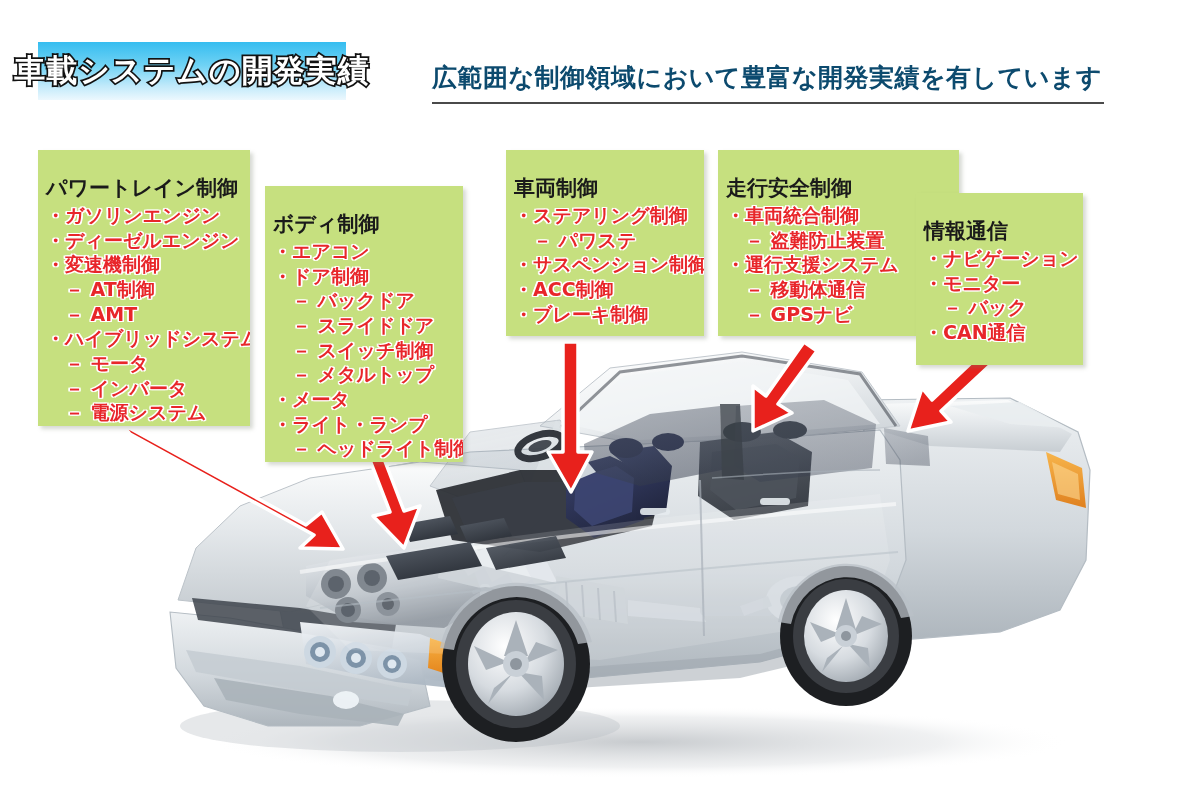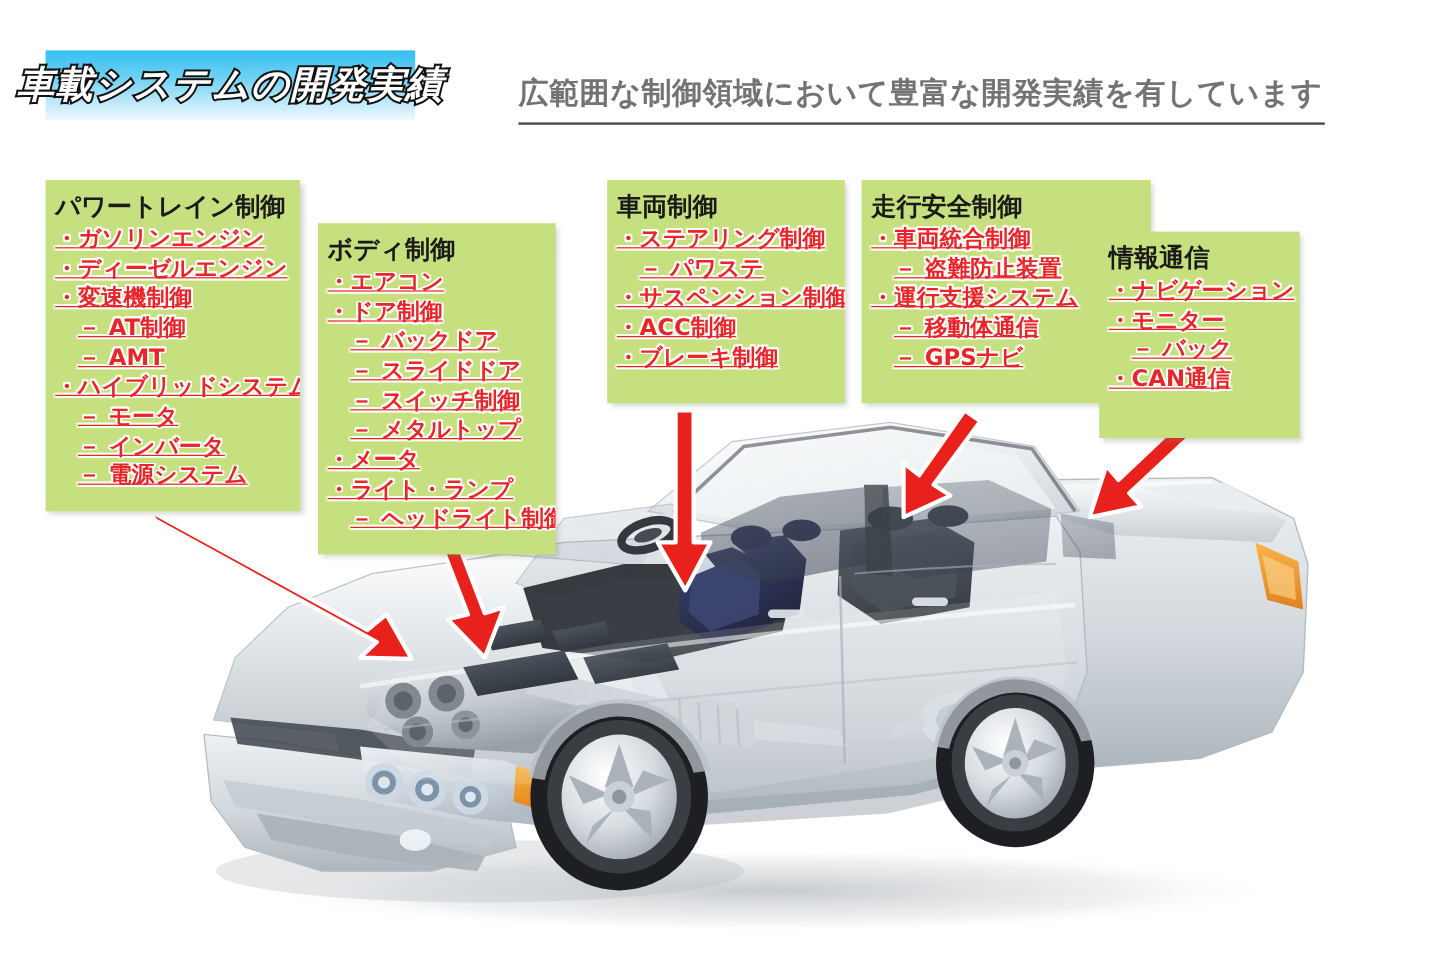--- a/index.html
+++ b/index.html
@@ -22,21 +22,20 @@
   #title-block {
     position: absolute;
     left: 38px;
     top: 42px;
     width: 308px;
     height: 58px;
     background: linear-gradient(to bottom, #35bdf0 0%, #6fd2f4 40%, #bfe9fa 75%, #ecf8fe 100%);
     display: flex;
     align-items: center;
     justify-content: center;
-    font-style: italic;
   }
   #title-text {
     font-size: 31px;
     font-weight: bold;
     color: #ffffff;
     letter-spacing: 1px;
     -webkit-text-stroke: 3.4px #121212;
     paint-order: stroke fill;
     white-space: nowrap;
   }
@@ -46,32 +45,32 @@
     top: 52px;
     width: 672px;
     height: 50px;
     border-bottom: 2.5px solid #4a4a4a;
     display: flex;
     align-items: center;
   }
   #subtitle-text {
     font-size: 25px;
     font-weight: bold;
-    color: #737373;
+    color: #0c4a6e;
     letter-spacing: 0.5px;
     white-space: nowrap;
   }
 
   
   .cat-box {
     position: absolute;
     background: #c6e07f;
     box-shadow: 3px 3px 4px rgba(120,130,110,0.30);
     box-sizing: border-box;
-    padding: 9px 0 8px 8px;
+    padding: 25px 0 8px 8px;
     overflow: hidden;
   }
   .cat-head {
     font-size: 21px;
     font-weight: bold;
     color: #1a1a1a;
     line-height: 1.28;
     white-space: nowrap;
     margin-bottom: 1px;
   }
@@ -79,21 +78,20 @@
     font-size: 19px;
     font-weight: bold;
     color: #e8262a;
     line-height: 1.30;
     white-space: nowrap;
     text-shadow:
       -1.4px -1.4px 0 #fff,  1.4px -1.4px 0 #fff,
       -1.4px  1.4px 0 #fff,  1.4px  1.4px 0 #fff,
       -1.4px 0 0 #fff, 1.4px 0 0 #fff,
       0 -1.4px 0 #fff, 0 1.4px 0 #fff;
-    text-decoration: underline;
   }
   .cat-item.sub { padding-left: 19px; }
 
   
   #arrows-layer, #car-layer {
     position: absolute;
     left: 0; top: 0;
     width: 1200px; height: 800px;
   }
   #car-layer { z-index: 2; }

